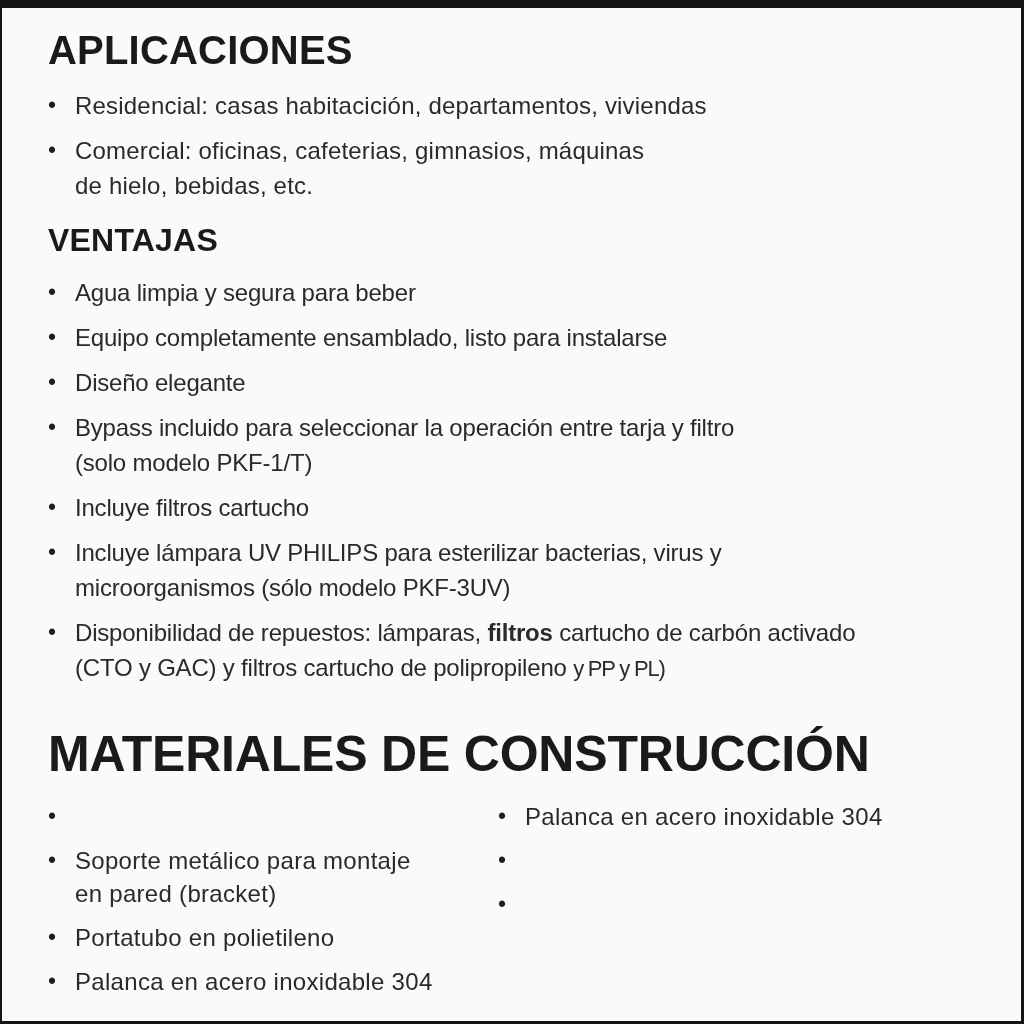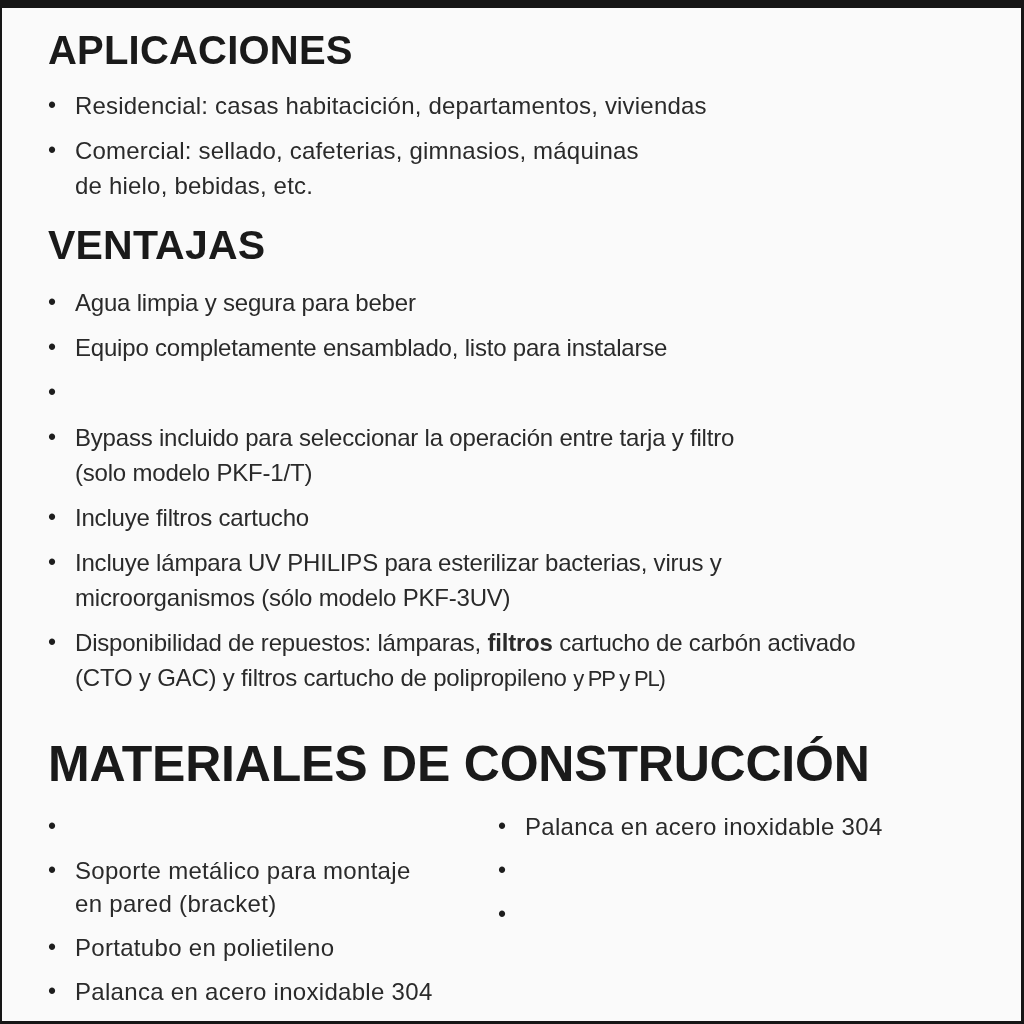--- a/index.html
+++ b/index.html
@@ -19,21 +19,21 @@
   }
 
   h1 {
     font-family:"Liberation Sans", sans-serif;
     font-weight:800;
     color:#1a1a1a;
     letter-spacing:0.2px;
     line-height:1.12;
   }
   .h-aplicaciones { font-size:40px; margin:6px 0 15px 0; }
-  .h-ventajas     { font-size:41px; margin:20px 0 16px 0; }
+  .h-ventajas     { font-size:32px; margin:20px 0 16px 0; }
   .h-materiales   { font-size:50px; margin:40px 0 18px 0; letter-spacing:-0.2px; }
 
   ul { list-style:none; }
   li {
     display:flex;
     align-items:flex-start;
     font-size:24px;
     line-height:35px;
     margin-bottom:10px;
     color:#2a2a2a;
@@ -75,38 +75,39 @@
 
   <h1 class="h-aplicaciones">APLICACIONES</h1>
 
   <ul class="sec-aplicaciones">
     <li>
       <span class="b">•</span>
       <span class="t">Residencial: casas habitacición, departamentos, viviendas</span>
     </li>
     <li>
       <span class="b">•</span>
-      <span class="t">Comercial: sellado, cafeterias, gimnasios, máquinas
+      <span class="t">Comercial: oficinas, cafeterias, gimnasios, máquinas
 de hielo, bebidas, etc.</span>
     </li>
   </ul>
 
   <h1 class="h-ventajas">VENTAJAS</h1>
 
   <ul class="sec-ventajas">
     <li>
       <span class="b">•</span>
       <span class="t">Agua limpia y segura para beber</span>
     </li>
     <li>
       <span class="b">•</span>
       <span class="t">Equipo completamente ensamblado, listo para instalarse</span>
     </li>
     <li>
       <span class="b">•</span>
+      <span class="t">Diseño elegante</span>
     </li>
     <li>
       <span class="b">•</span>
       <span class="t">Bypass incluido para seleccionar la operación entre tarja y filtro
 (solo modelo PKF-1/T)</span>
     </li>
     <li>
       <span class="b">•</span>
       <span class="t">Incluye filtros cartucho</span>
     </li>

